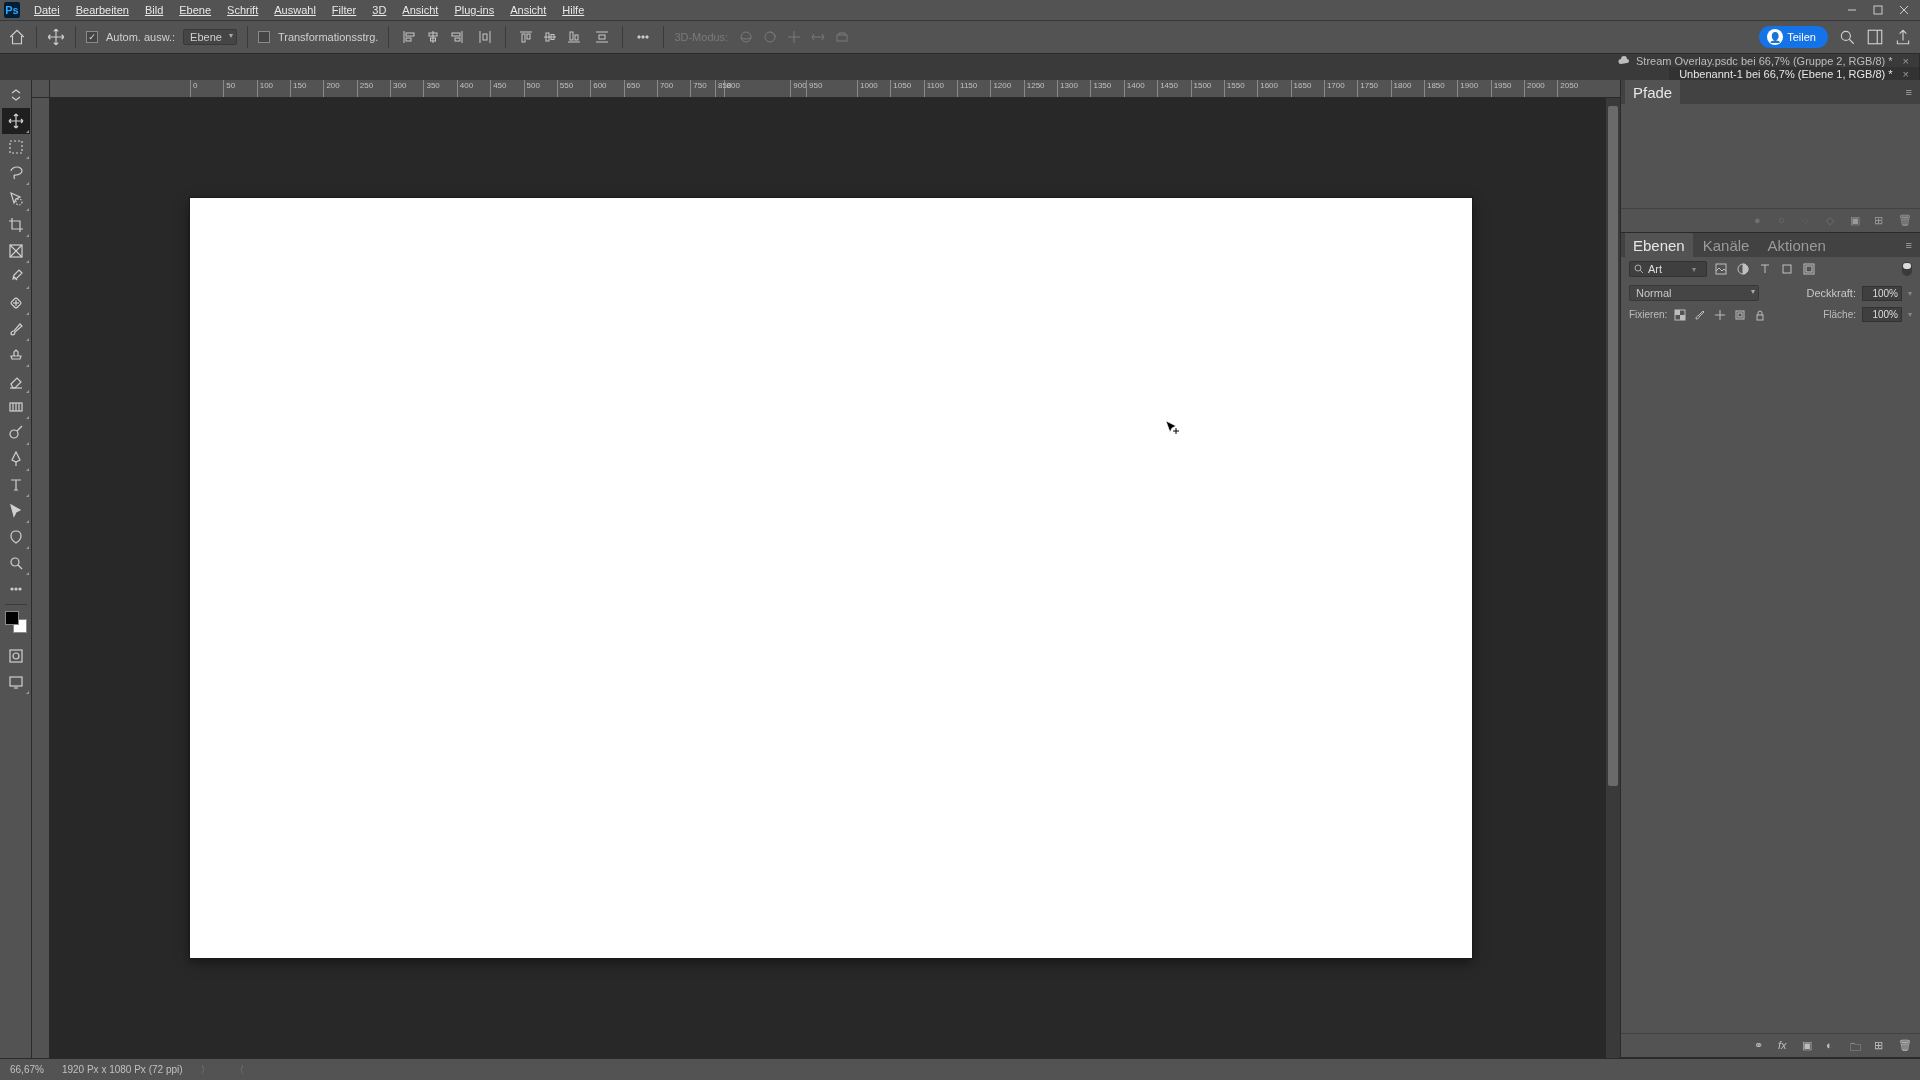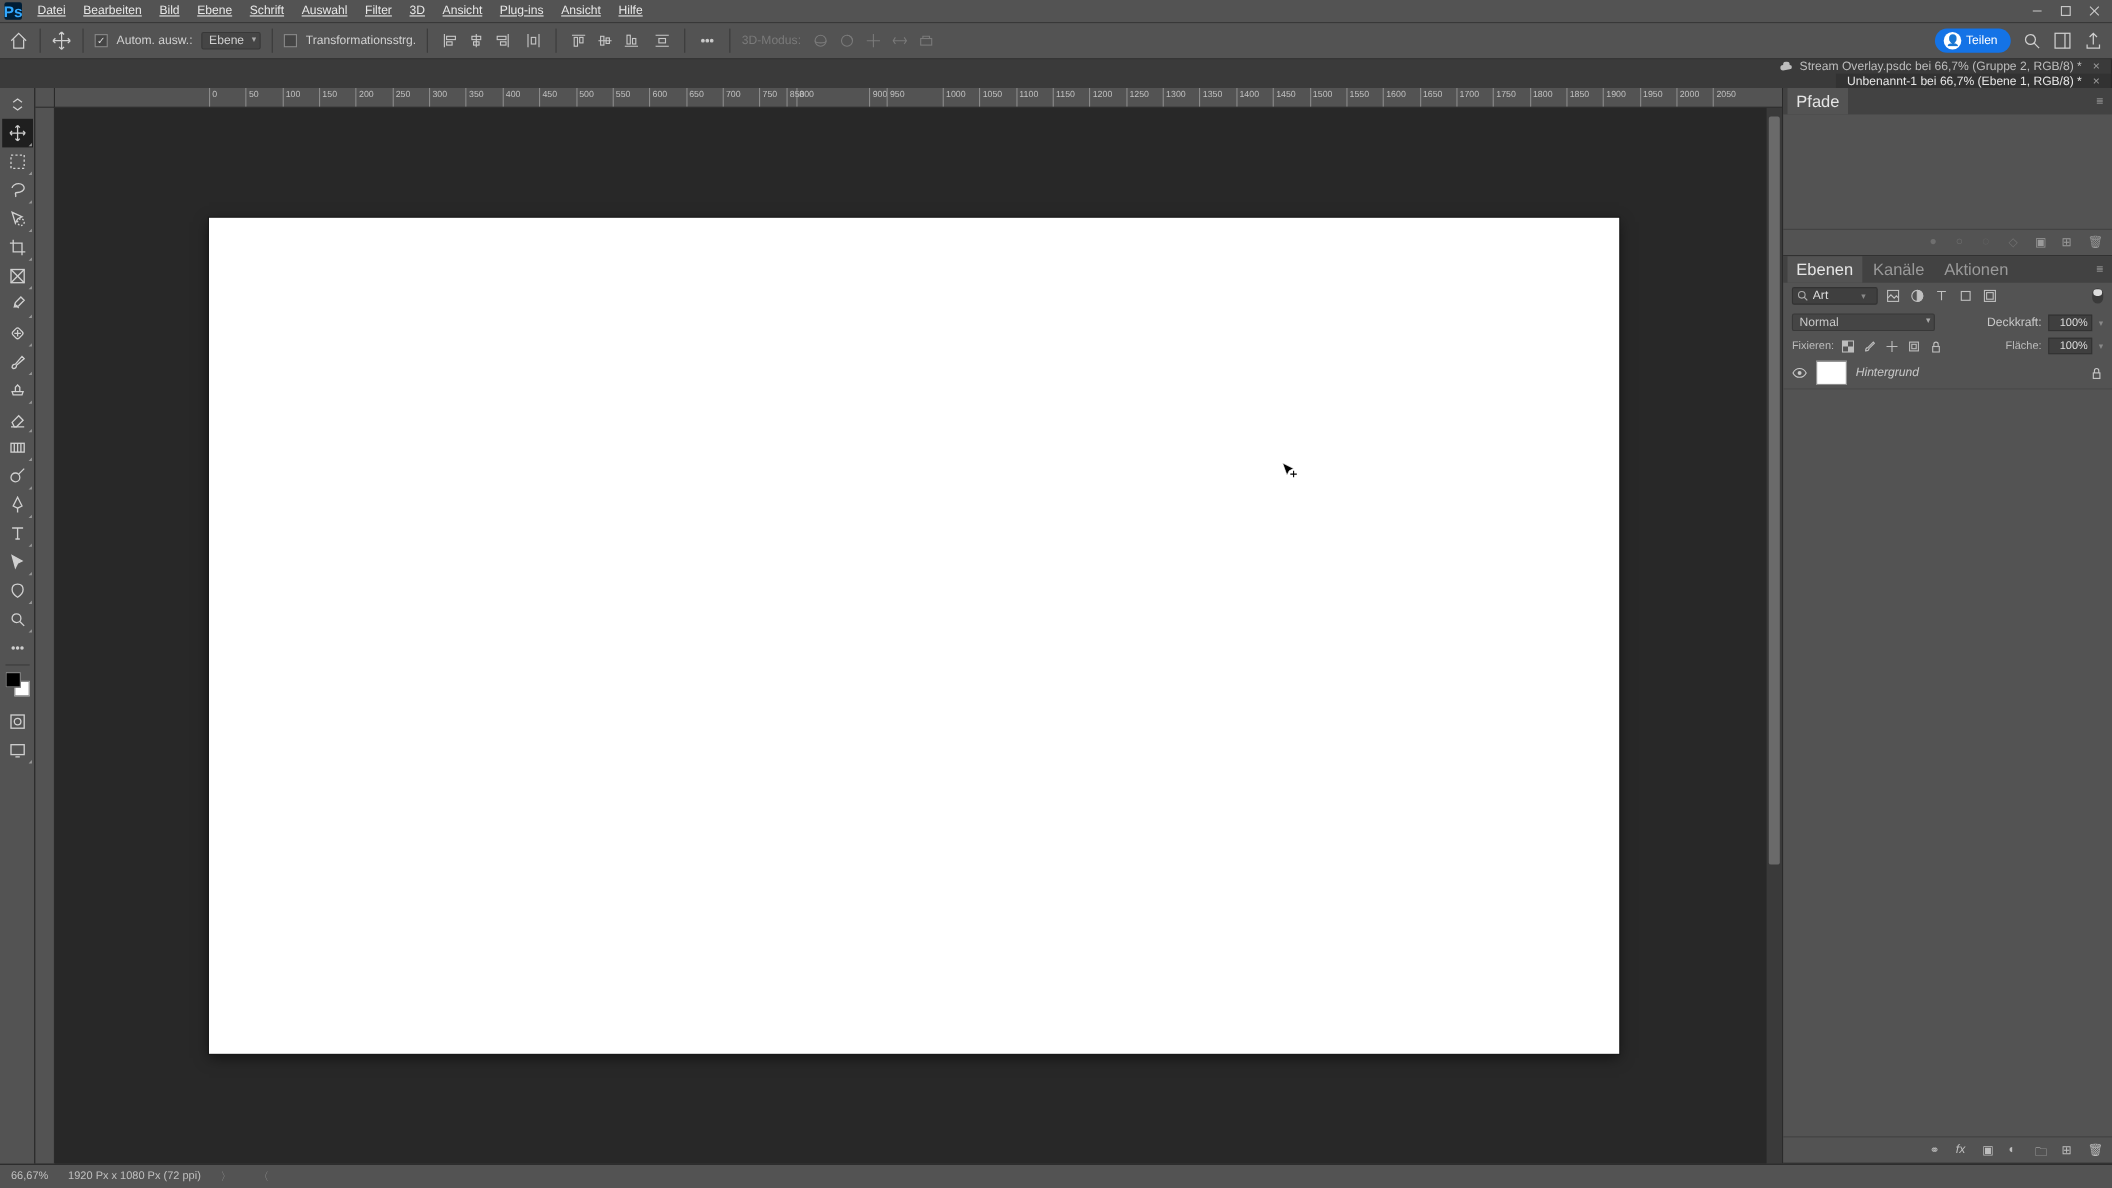--- a/index.html
+++ b/index.html
@@ -1,20 +1,20 @@
 <!DOCTYPE html>
 <html><head>
 <meta charset="utf-8">
 <style>
 * { margin: 0; padding: 0; box-sizing: border-box; font-family: "Segoe UI", Tahoma, sans-serif; user-select: none; }
 body { background: #323232; color: #c8c8c8; overflow: hidden; width: 1920px; height: 1080px; font-size: 11px; }
 
 
 .menubar { height: 20px; background: #535353; display: flex; align-items: center; padding: 0 4px; gap: 0; }
-.ps-logo { width: 16px; height: 16px; background:#001e36; color:#31a8ff; font-size:14px; font-weight:bold; display:flex;align-items:center;justify-content:center; border-radius:2px; margin-right:6px;}
+.ps-logo { width: 16px; height: 16px; background:#001e36; color:#31a8ff; font-size:11px; font-weight:bold; display:flex;align-items:center;justify-content:center; border-radius:2px; margin-right:6px;}
 .menu-item { padding: 16px 8px; font-size: 11px; color:#e8e8e8; cursor:default; line-height:20px;text-decoration:underline;}
 .win-btns { margin-left:auto; display:flex; gap:2px;}
 .win-btn { width:24px; height:16px; display:flex;align-items:center;justify-content:center; color:#ccc;}
 .win-btn svg{width:10px;height:10px;}
 
 
 .optbar { height:34px; background:#535353; border-top:1px solid #383838; border-bottom:1px solid #2a2a2a; display:flex; align-items:center; padding:0 8px; gap:8px; font-size:11px; color:#d0d0d0;}
 .optbar .ico { width:18px;height:18px; display:flex;align-items:center;justify-content:center;}
 .optbar .sep{ width:1px; height:22px; background:#3a3a3a; margin:0 2px;}
 .checkbox { width:12px;height:12px;border:1px solid #8a8a8a;background:#454545;display:inline-flex;align-items:center;justify-content:center;}
@@ -688,36 +688,20 @@
             <svg width="12" height="12" viewBox="0 0 12 12">
               <rect x="3" y="6" width="6" height="5" stroke="#bdbdbd" fill="none"></rect>
               <path d="M4 6V4a2 2 0 0 1 4 0v2" stroke="#bdbdbd" fill="none"></path>
             </svg>
           </span>
         <span style="margin-left:auto;">Fläche:</span>
         <input class="small-input" value="100%" style="">
           <span style="font-size:8px;color:#888;">▾</span>
       </div>
       <div class="layers-list" id="layers-list">
-          <div class="layer">
-            <span class="eye">
-              <svg width="14" height="14" viewBox="0 0 14 14">
-                <path d="M1 7s2-4 6-4 6 4 6 4-2 4-6 4-6-4-6-4z" fill="none" stroke="currentColor"></path>
-                <circle cx="7" cy="7" r="1.8" fill="currentColor"></circle>
-              </svg>
-            </span>
-            <span class="thumb "></span>
-            <span class="name italic">Hintergrund</span>
-            <span class="locki">
-              <svg width="12" height="12" viewBox="0 0 12 12">
-                <rect x="3" y="6" width="6" height="5" stroke="currentColor" fill="none"></rect>
-                <path d="M4 6V4a2 2 0 0 1 4 0v2" stroke="currentColor" fill="none"></path>
-              </svg>
-            </span>
-          </div>
         </div>
       <div class="layers-footer">
         <span class="fico">⚭</span>
         <span class="fico"><i>fx</i></span>
         <span class="fico">▣</span>
         <span class="fico">◐</span>
         <span class="fico">🗀</span>
         <span class="fico">⊞</span>
         <span class="fico">🗑</span>
       </div>

